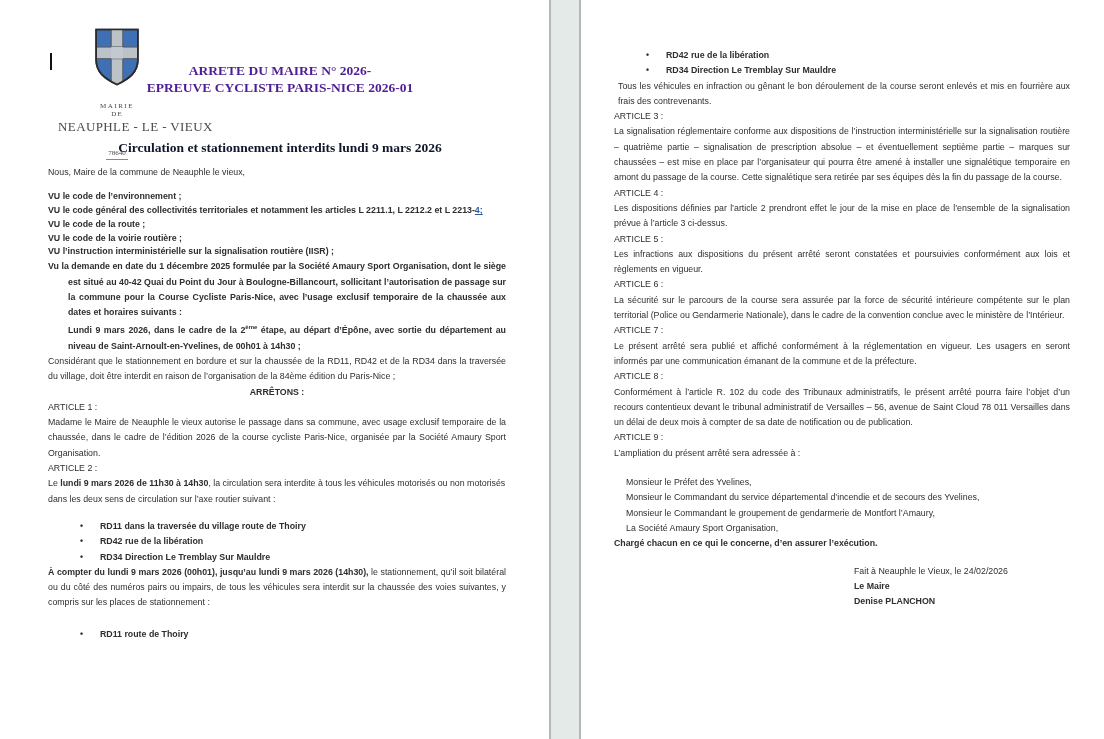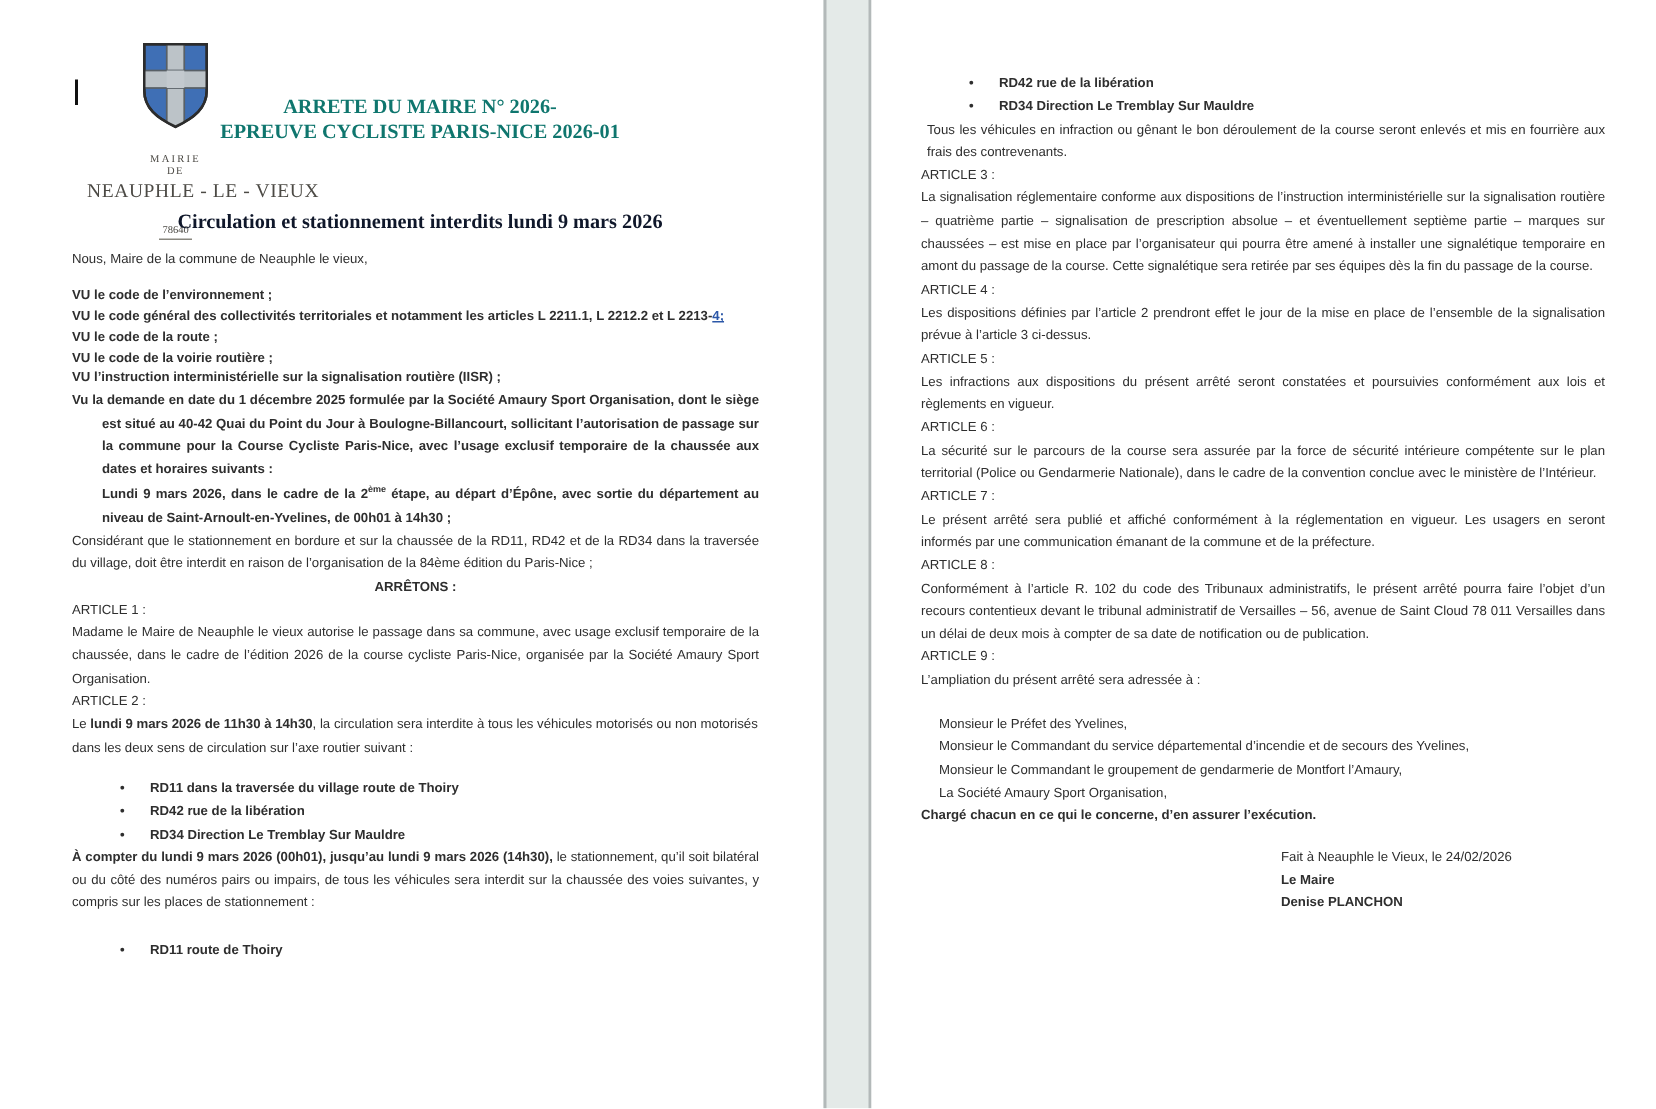--- a/index.html
+++ b/index.html
@@ -16,21 +16,21 @@
         font-family:"Liberation Serif",serif;}
   .logo svg{display:block;margin:0 auto;}
   .logo .l1{font-size:7px;letter-spacing:1.5px;margin-top:14px;}
   .logo .l2{font-size:7px;letter-spacing:1px;}
   .logo .l3{font-size:13px;letter-spacing:.4px;white-space:nowrap;margin-top:1px;}
   .logo .l4{font-size:7px;margin-top:14px;}
   .logo .rule{width:22px;height:0;border-top:1px solid #8a8880;margin:2px auto 0;}
 
   .doc-title{position:absolute;left:48px;top:63px;width:464px;text-align:center;
              font-family:"Liberation Serif",serif;font-weight:bold;font-size:13.5px;
-             line-height:16.5px;color:#0f766e;}
+             line-height:16.5px;color:#4c1d95;}
   .doc-subtitle{position:absolute;left:48px;top:140px;width:464px;text-align:center;
                 font-family:"Liberation Serif",serif;font-weight:bold;font-size:13.5px;color:#0f172a;}
 
   .content{font-size:8.8px;line-height:15.3px;color:#2e2e2e;}
   .content1{position:absolute;left:48px;top:165px;width:458px;}
   .content2{position:absolute;left:33px;top:48px;width:456px;}
   .content p{margin:0;}
   .just{text-align:justify;}
   .vu{line-height:13.8px;}
   .b{font-weight:bold;}

